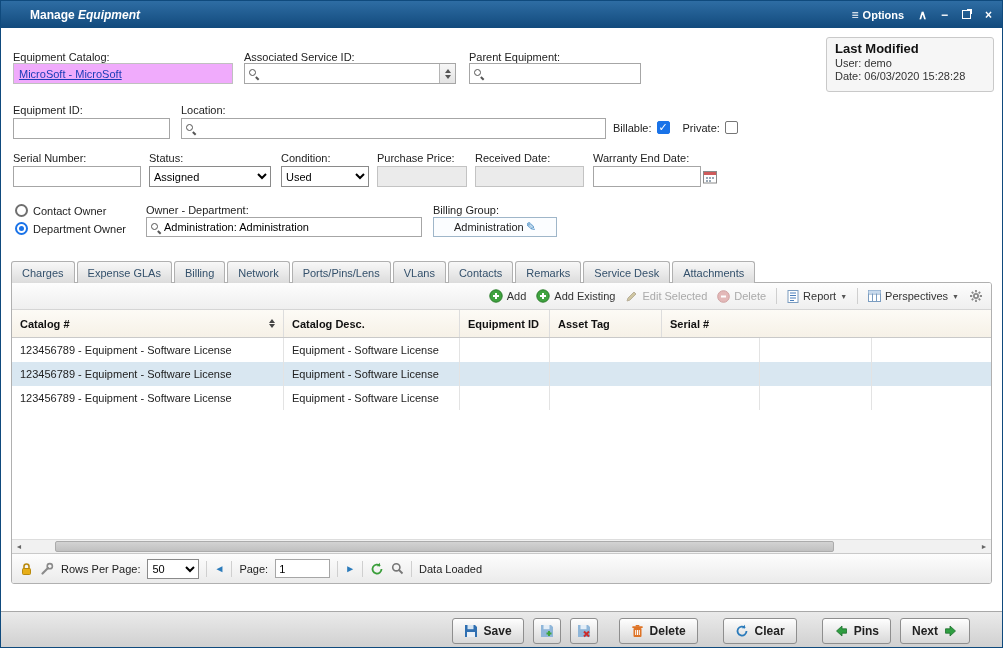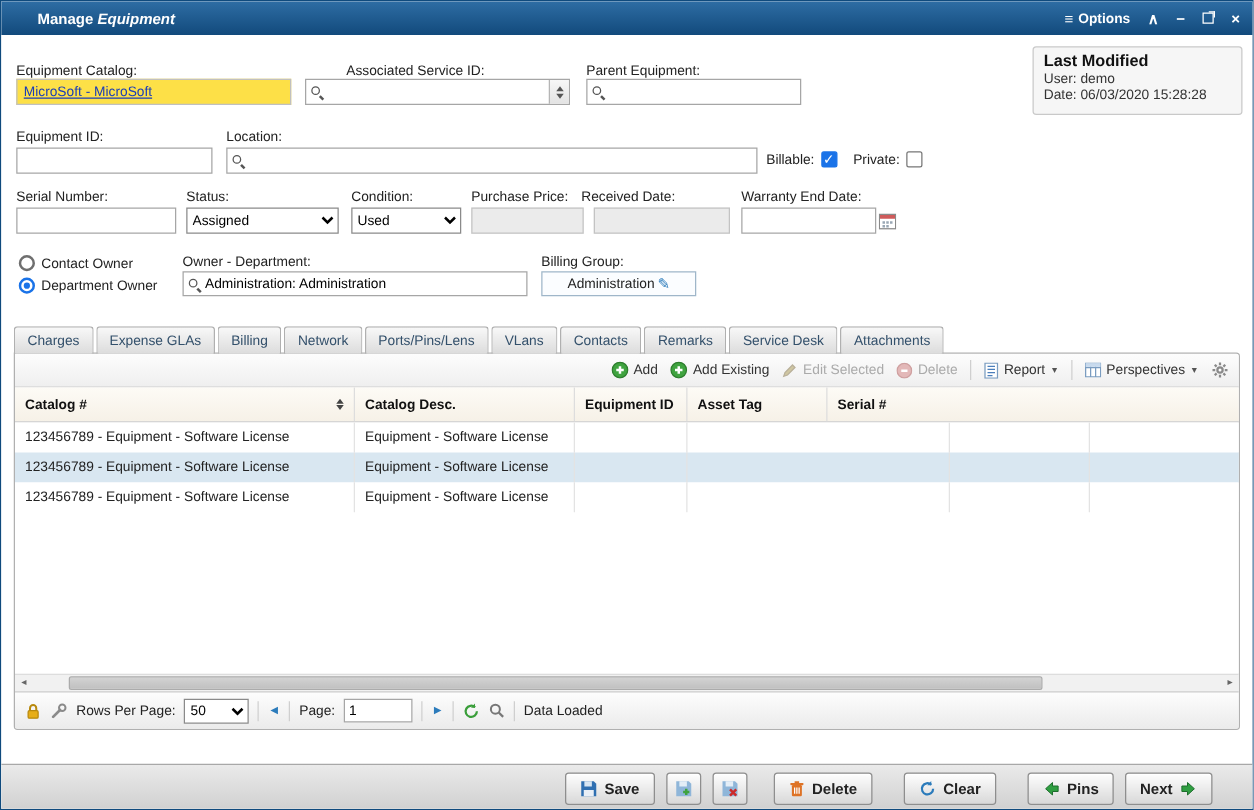--- a/index.html
+++ b/index.html
@@ -17,21 +17,21 @@
   .popout-box::after { content:""; position:absolute; right:-2px; top:-2px; width:4px; height:4px; border-top:1px solid #fff; border-right:1px solid #fff; }
 
   
   .content { position:relative; height:621px; background:#fff; font-size:11px; color:#222; }
   .fld { position:absolute; }
   .lbl { font-size:11px; color:#222; white-space:nowrap; }
   .tbox { border:1px solid #a6a6a6; background:#fff; height:21px; font-size:11px; padding:0 4px; font-family:"Liberation Sans",sans-serif; width:100%; }
   .tbox:disabled, .tbox.disabled { background:#ebebeb; border-color:#c3c3c3; }
   .inputwrap { border:1px solid #a6a6a6; background:#fff; height:21px; display:flex; align-items:center; padding:0 3px; gap:3px; }
   .inputwrap input { border:none; outline:none; flex:1; font-size:11px; height:17px; font-family:"Liberation Sans",sans-serif; min-width:0; }
-  .graybox { border:1px solid #c0c0c0; background:#fde047; height:21px; display:flex; align-items:center; padding:0 5px; }
+  .graybox { border:1px solid #c0c0c0; background:#f0abfc; height:21px; display:flex; align-items:center; padding:0 5px; }
   a.link { color:#1a3db8; text-decoration:underline; font-size:11px; }
 
   .mag { position:relative; width:11px; height:11px; display:inline-block; flex:0 0 11px; }
   .mag::before { content:""; position:absolute; left:1px; top:1px; width:5px; height:5px; border:1.5px solid #555; border-radius:50%; }
   .mag::after { content:""; position:absolute; left:8px; top:8px; width:4px; height:1.5px; background:#555; transform:rotate(45deg); transform-origin:left center; }
 
   .spinner { width:16px; height:19px; border-left:1px solid #b5b5b5; background:linear-gradient(#f7f7f7,#e3e3e3); display:flex; flex-direction:column; align-items:center; justify-content:center; gap:2px; cursor:pointer; }
   .tri-up { width:0; height:0; border-left:3px solid transparent; border-right:3px solid transparent; border-bottom:4px solid #555; }
   .tri-dn { width:0; height:0; border-left:3px solid transparent; border-right:3px solid transparent; border-top:4px solid #555; }
 
@@ -128,21 +128,21 @@
       </span>
   </div>
 
   <div class="content">
 
     <div class="fld" style="left:12px; top:23px;"><span class="lbl">Equipment Catalog:</span></div>
     <div class="fld graybox" style="left:12px; top:35px; width:220px;">
       <a class="link" href="#">MicroSoft - MicroSoft</a>
     </div>
 
-    <div class="fld" style="left:243px; top:23px;margin-left:33px;"><span class="lbl">Associated Service ID:</span></div>
+    <div class="fld" style="left:243px; top:23px;"><span class="lbl">Associated Service ID:</span></div>
     <div class="fld inputwrap" style="left:243px; top:35px; width:212px; padding-right:0;">
       <span class="mag"></span>
       <input value="" style="">
       <span class="spinner">
           <span class="tri-up"></span>
           <span class="tri-dn"></span>
         </span>
     </div>
 
     <div class="fld" style="left:468px; top:23px;"><span class="lbl">Parent Equipment:</span></div>
@@ -184,21 +184,21 @@
     </select>
 
     <div class="fld" style="left:280px; top:124px;"><span class="lbl">Condition:</span></div>
     <select class="fld sel" style="left:280px; top:138px; width:88px;">
       <option>Used</option>
     </select>
 
     <div class="fld" style="left:376px; top:124px;"><span class="lbl">Purchase Price:</span></div>
     <input class="fld tbox" style="left: 376px; top: 138px; width: 90px;" disabled="" value="">
 
-    <div class="fld" style="left:464px; top:124px;"><span class="lbl">Received Date:</span></div>
+    <div class="fld" style="left:474px; top:124px;"><span class="lbl">Received Date:</span></div>
     <input class="fld tbox" style="left: 474px; top: 138px; width: 109px;" disabled="" value="">
 
     <div class="fld" style="left:592px; top:124px;"><span class="lbl">Warranty End Date:</span></div>
     <div class="fld" style="left:592px; top:138px; display:flex; align-items:center; gap:2px;">
       <input class="tbox" style="width: 108px;" value="">
       <span class="cal-btn">
         <svg width="14" height="14" viewBox="0 0 14 14">
             <rect x="0.5" y="1.5" width="13" height="11.5" fill="#fff" stroke="#8a8a8a"></rect>
             <rect x="1" y="2" width="12" height="3" fill="#cf5b5b"></rect>
             <rect x="3" y="7" width="2" height="2" fill="#9aa8b5"></rect>

